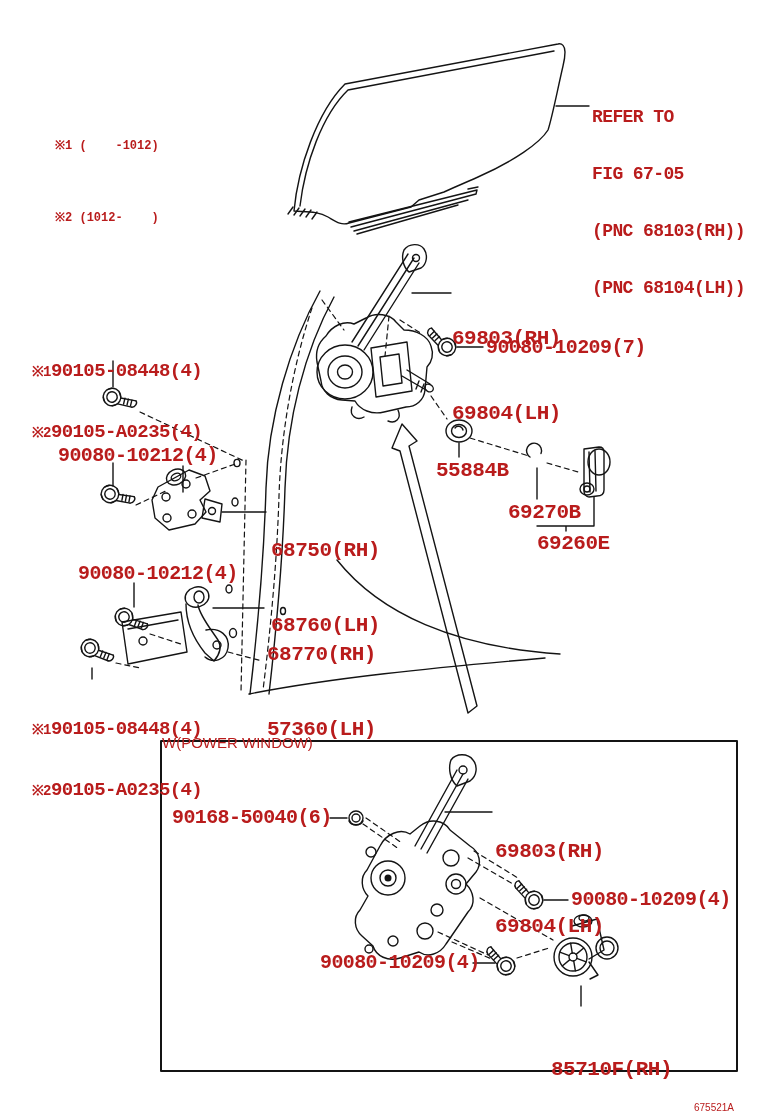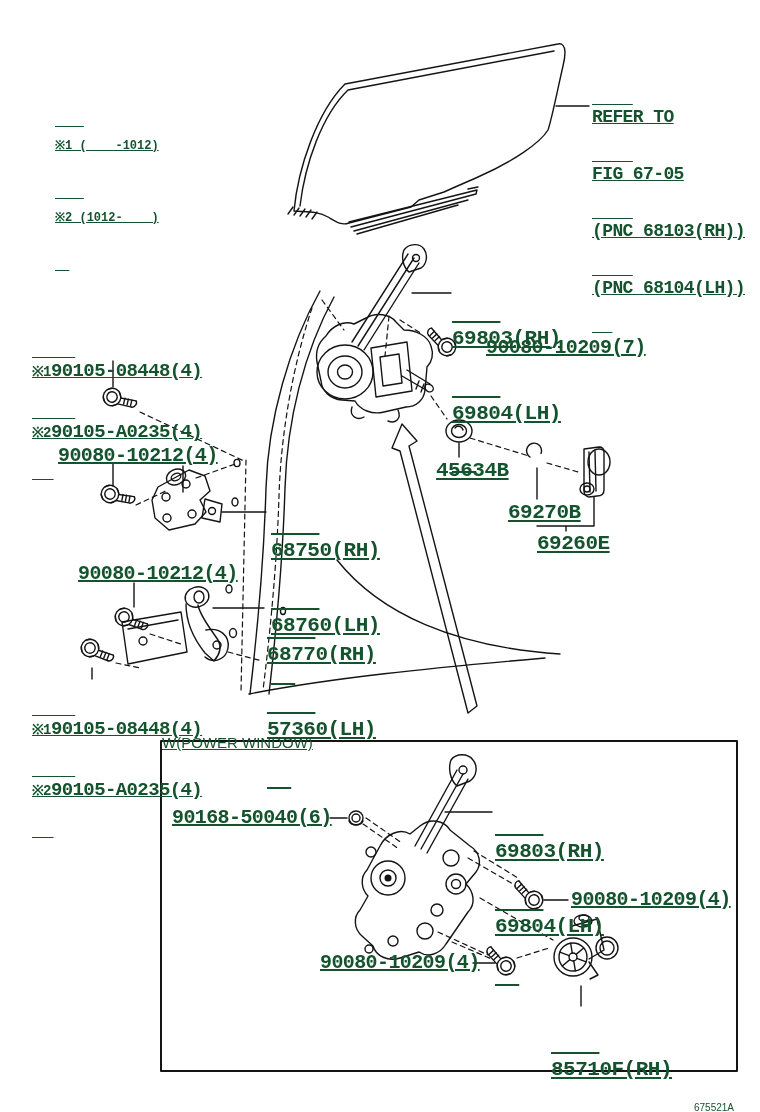--- a/index.html
+++ b/index.html
@@ -8,21 +8,21 @@
     font-family:"Liberation Mono","DejaVu Sans Mono",monospace;color:#111;
     overflow:hidden;margin:0 auto;
   }
   svg.art{position:absolute;left:0;top:0;}
   svg.art path, svg.art circle, svg.art ellipse, svg.art rect{
     fill:none;stroke:#141414;stroke-width:1.4;stroke-linecap:round;stroke-linejoin:round;
   }
   svg.art .dash{stroke-dasharray:5 4;stroke-width:1.2;}
   svg.art .thick{stroke-width:2;}
   svg.art .fillk{fill:#141414;stroke:none;}
-  .lbl{position:absolute;font-weight:bold;white-space:pre;color:#14532d;text-decoration:underline;}
+  .lbl{position:absolute;font-weight:bold;white-space:pre;color:#b91c1c;}
   .ln{display:block;}
   .s21{font-size:21px;line-height:25px;letter-spacing:-0.5px;}
   .s20{font-size:20px;line-height:24px;letter-spacing:-0.6px;}
   .s19{font-size:19px;line-height:20px;letter-spacing:-0.6px;margin-left:24px;}
   .s18{font-size:18px;line-height:19px;letter-spacing:-0.6px;}
   .s16{font-size:12px;line-height:24px;font-weight:bold;letter-spacing:0;}
   .prefix{font-size:14px;}
   .plain{font-weight:normal;font-family:"Liberation Sans","DejaVu Sans",sans-serif;letter-spacing:0;margin-top:14px;}
 </style>
 </head>
@@ -237,21 +237,21 @@
     <span class="ln"><span class="prefix">※2</span><span>90105-A0235(4)</span></span>
   </div>
 
   <div class="lbl s20" style="left:58px;top:444px">90080-10212(4)</div>
 
   <div class="lbl s21" style="left:271px;top:488px">
     <span class="ln">68750(RH)</span>
     <span class="ln">68760(LH)</span>
   </div>
 
-  <div class="lbl s21" style="left:436px;top:458px">45634B</div>
+  <div class="lbl s21" style="left:436px;top:458px">55884B</div>
   <div class="lbl s21" style="left:508px;top:500px">69270B</div>
   <div class="lbl s21" style="left:537px;top:531px">69260E</div>
 
   <div class="lbl s20" style="left:78px;top:562px">90080-10212(4)</div>
 
   <div class="lbl s21" style="left:267px;top:592px">
     <span class="ln">68770(RH)</span>
     <span class="ln">57360(LH)</span>
   </div>
 

